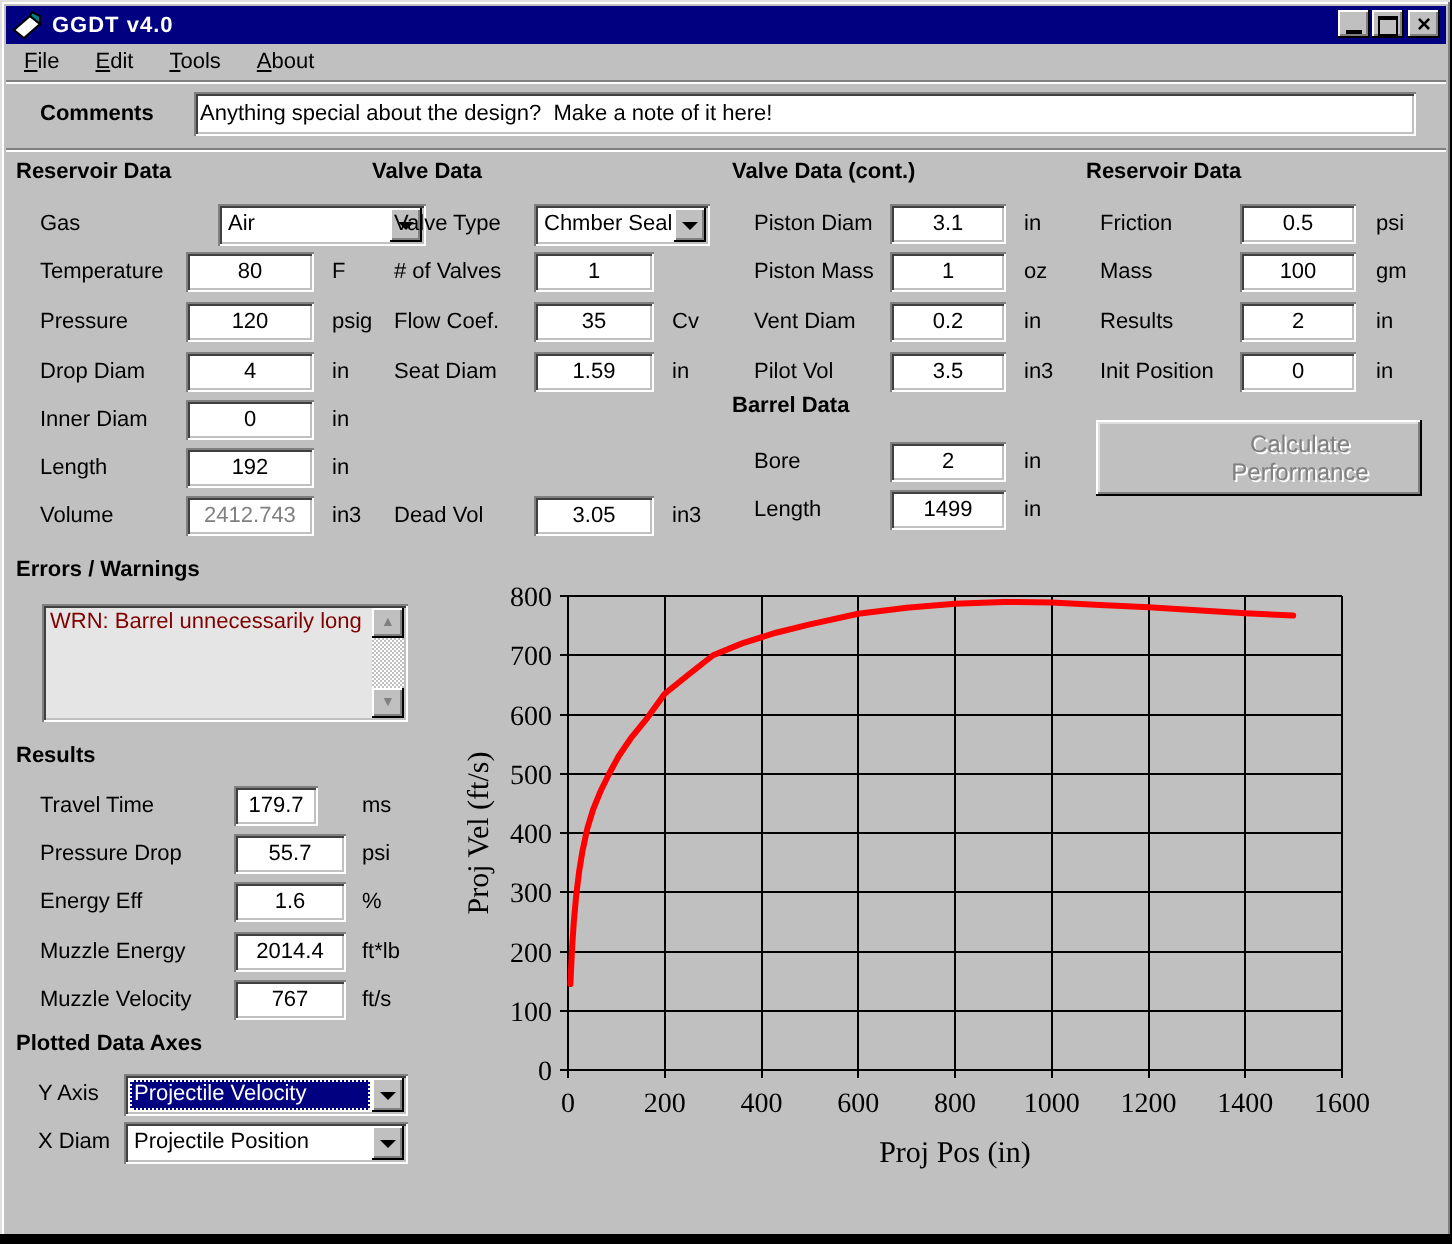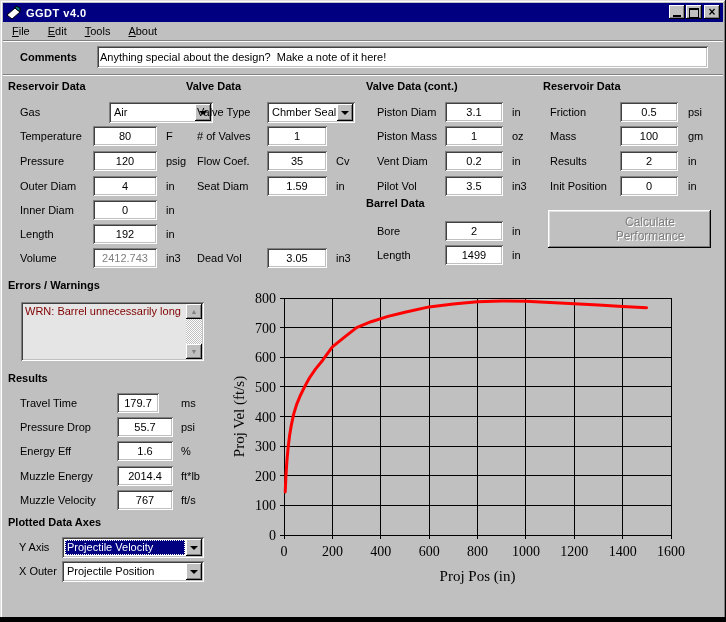--- a/index.html
+++ b/index.html
@@ -116,21 +116,21 @@
   </div>
 
   <span class="lbl" style="left:20px;top:126px;">Temperature</span>
   <input class="tb" style="left: 93px; top: 126px; width: 64px;" value="80">
   <span class="unit" style="left:166px;top:126px;">F</span>
 
   <span class="lbl" style="left:20px;top:151px;">Pressure</span>
   <input class="tb" style="left: 93px; top: 151px; width: 64px;" value="120">
   <span class="unit" style="left:166px;top:151px;">psig</span>
 
-  <span class="lbl" style="left:20px;top:176px;">Outer Diam</span>
+  <span class="lbl" style="left:20px;top:176px;">Drop Diam</span>
   <input class="tb" style="left: 93px; top: 176px; width: 64px;" value="4">
   <span class="unit" style="left:166px;top:176px;">in</span>
 
   <span class="lbl" style="left:20px;top:200px;">Inner Diam</span>
   <input class="tb" style="left: 93px; top: 200px; width: 64px;" value="0">
   <span class="unit" style="left:166px;top:200px;">in</span>
 
   <span class="lbl" style="left:20px;top:224px;">Length</span>
   <input class="tb" style="left: 93px; top: 224px; width: 64px;" value="192">
   <span class="unit" style="left:166px;top:224px;">in</span>
@@ -250,21 +250,21 @@
   <span class="hdr" style="left:8px;top:516px;">Plotted Data Axes</span>
 
   <span class="lbl" style="left:19px;top:537px;">Y Axis</span>
   <div class="combo" style="left:62px;top:537px;width:142px;">
     <span class="combo-val selected">Projectile Velocity</span>
     <span class="combo-btn">
         <span class="arrow-down"></span>
       </span>
   </div>
 
-  <span class="lbl" style="left:19px;top:561px;">X Outer</span>
+  <span class="lbl" style="left:19px;top:561px;">X Diam</span>
   <div class="combo" style="left:62px;top:561px;width:142px;">
     <span class="combo-val">Projectile Position</span>
     <span class="combo-btn">
         <span class="arrow-down"></span>
       </span>
   </div>
 
   <svg id="chart-svg" width="460" height="310">
       <line x1="54" y1="15" x2="54" y2="252" stroke="#000" stroke-width="1" shape-rendering="crispEdges"></line>
       <line x1="54" y1="252" x2="54" y2="256" stroke="#000" stroke-width="1" shape-rendering="crispEdges"></line>

